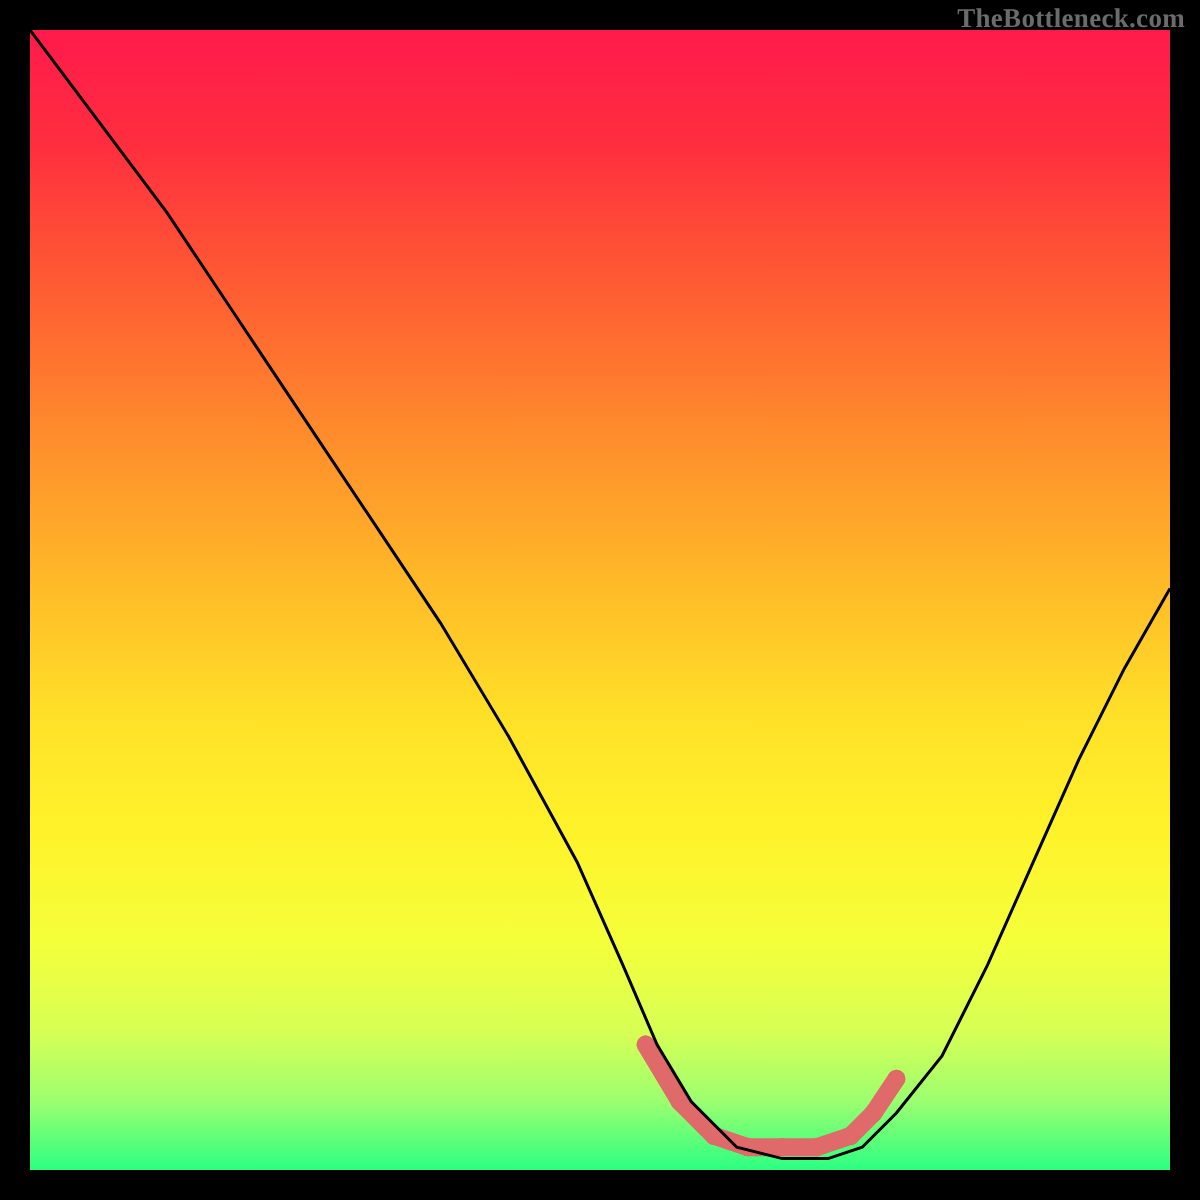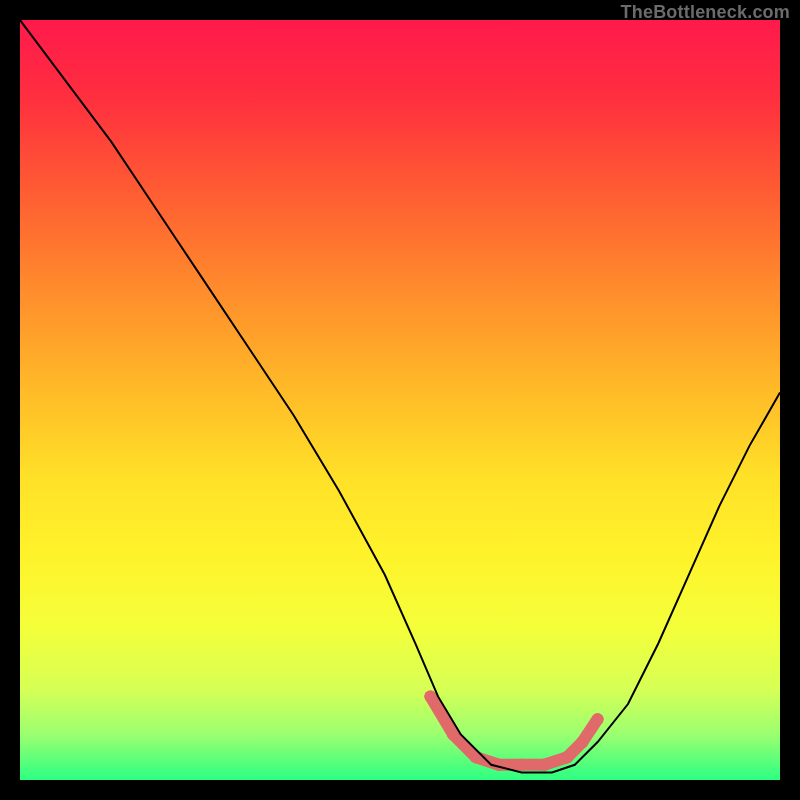--- a/index.html
+++ b/index.html
@@ -20,21 +20,21 @@
     position: absolute;
     left: 20px;
     top: 20px;
     width: 760px;
     height: 760px;
   }
   .watermark {
     position: absolute;
     top: 2px;
     right: 10px;
-    font-family: Liberation Sans, sans-serif;
+    font-family: Liberation Serif, serif;
     font-size: 18px;
     font-weight: bold;
     color: #6b6b6b;
     letter-spacing: 0.2px;
     z-index: 10;
   }
   svg { display: block; }
 </style>
 </head>
 <body>

